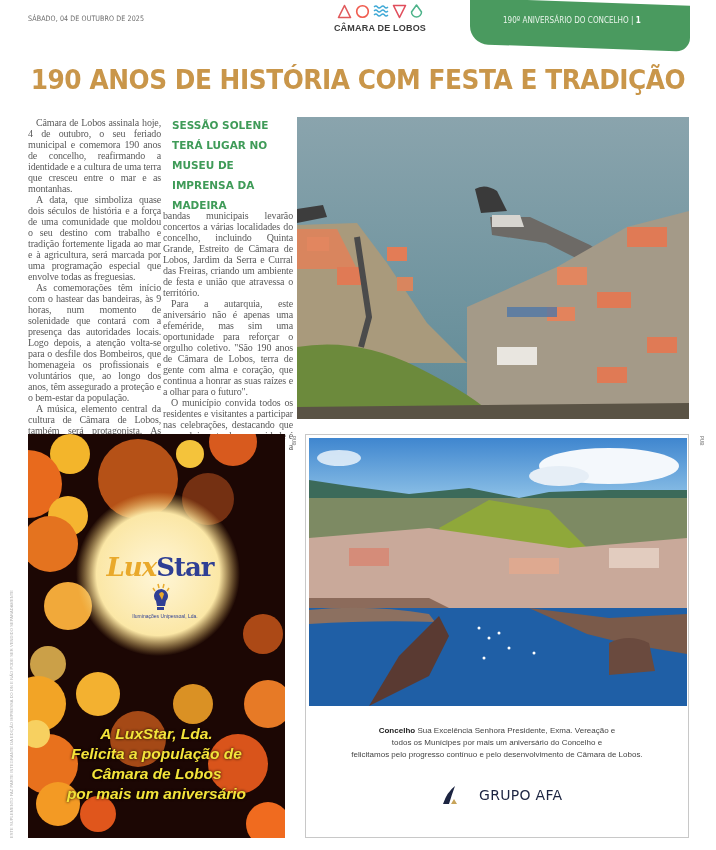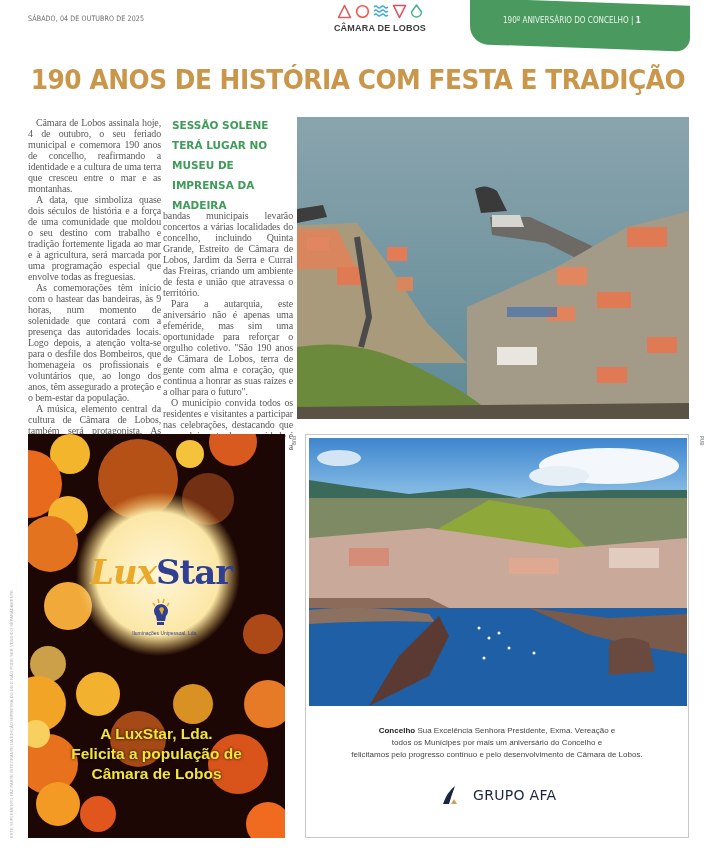--- a/index.html
+++ b/index.html
@@ -20,32 +20,32 @@
   .col { position: absolute; font-size: 10px; line-height: 11px; color: #5a5a5a; text-align: justify; font-family: Liberation Serif, serif; letter-spacing: -0.15px; }
   .col p { text-indent: 8px; }
   .col1 { left: 28px; top: 117px; width: 133px; }
   .col2 { left: 163px; top: 210px; width: 130px; }
 
   .subhead { position: absolute; left: 172px; top: 115px; width: 115px; font-family: "DejaVu Sans", sans-serif; font-weight: bold; font-size: 10.5px; line-height: 20px; color: #3f9b58; }
 
   .photo-top { position: absolute; left: 297px; top: 117px; width: 392px; height: 302px; overflow: hidden; background: #7d9aa5; }
 
   .ad-left { position: absolute; left: 28px; top: 434px; width: 257px; height: 404px; background: #1b0804; overflow: hidden; }
-  .ad-left-text { position: absolute; left: 0; width: 100%; top: 290px; text-align: center; font-family: "Liberation Sans", sans-serif; font-weight: bold; font-size: 15.5px; line-height: 20px; color: #f4e43a; text-shadow: 0 0 3px #000; }
+  .ad-left-text { position: absolute; left: 0; width: 100%; top: 290px; text-align: center; font-family: "Liberation Sans", sans-serif; font-weight: bold; font-style: italic; font-size: 15.5px; line-height: 20px; color: #f4e43a; text-shadow: 0 0 3px #000; }
   .luxstar { position: absolute; left: 62px; top: 118px; width: 140px; text-align: center; }
-  .luxstar-name { font-family: "DejaVu Serif", serif; font-weight: bold; font-size: 34px; letter-spacing: -1px; }
+  .luxstar-name { font-family: "DejaVu Serif", serif; font-weight: bold; font-size: 26px; letter-spacing: -1px; }
   .luxstar-name .lux { color: #e9a92b; font-style: italic; }
   .luxstar-name .star { color: #2f3f94; }
   .luxstar-sub { font-size: 5px; color: #2f3f94; margin-top: -2px; margin-left: 10px; }
 
   .ad-right { position: absolute; left: 305px; top: 434px; width: 384px; height: 404px; border: 1px solid #c8c8c8; background: #fff; }
   .photo-right { position: absolute; left: 3px; top: 3px; width: 378px; height: 268px; overflow: hidden; background: #3b6fb0; }
   .ad-right-text { position: absolute; left: 0; top: 290px; width: 100%; text-align: center; font-size: 8px; line-height: 12px; color: #444; font-family: "Liberation Sans", sans-serif; }
   .ad-right-text b { color: #222; }
-  .afa { position: absolute; left: 135px; top: 350px; display: flex; align-items: center; gap: 14px; }
+  .afa { position: absolute; left: 135px; top: 350px; display: flex; align-items: center; gap: 20px; }
   .afa-name { font-family: "DejaVu Sans", sans-serif; font-size: 14px; color: #1c2441; letter-spacing: 0.3px; }
 
   .side-text { position: absolute; left: 9px; top: 838px; width: 400px; font-size: 4px; color: #b4b4b4; transform: rotate(-90deg); transform-origin: left top; white-space: nowrap; letter-spacing: 0.1px; }
   .pub-tag { position: absolute; font-size: 4.5px; color: #999; transform: rotate(90deg); transform-origin: left top; font-weight: bold; }
 </style>
 </head>
 <body>
 
 <div class="header-date">SÁBADO, 04 DE OUTUBRO DE 2025</div>
 
@@ -176,20 +176,21 @@
           <rect x="10" y="25" width="7" height="3" fill="#2f3f94"></rect>
           <path d="M12 12 q3 -4 5 0 l-2 6z" fill="#e9a92b"></path>
         </svg>
     </div>
     <div class="luxstar-sub">Iluminações Unipessoal, Lda.</div>
   </div>
   <div class="ad-left-text">
     <div>A LuxStar, Lda.</div>
     <div>Felicita a população de</div>
     <div>Câmara de Lobos</div>
+    <div>por mais um aniversário</div>
   </div>
 </div>
 <div class="pub-tag" style="left:296px;top:436px">PUB</div>
 
 <div class="ad-right">
   <div class="photo-right">
     <svg width="378" height="268" viewBox="0 0 378 268">
       <defs>
         <linearGradient id="sky" x1="0" y1="0" x2="0" y2="1">
           <stop offset="0" stop-color="#3f86cf"></stop>

